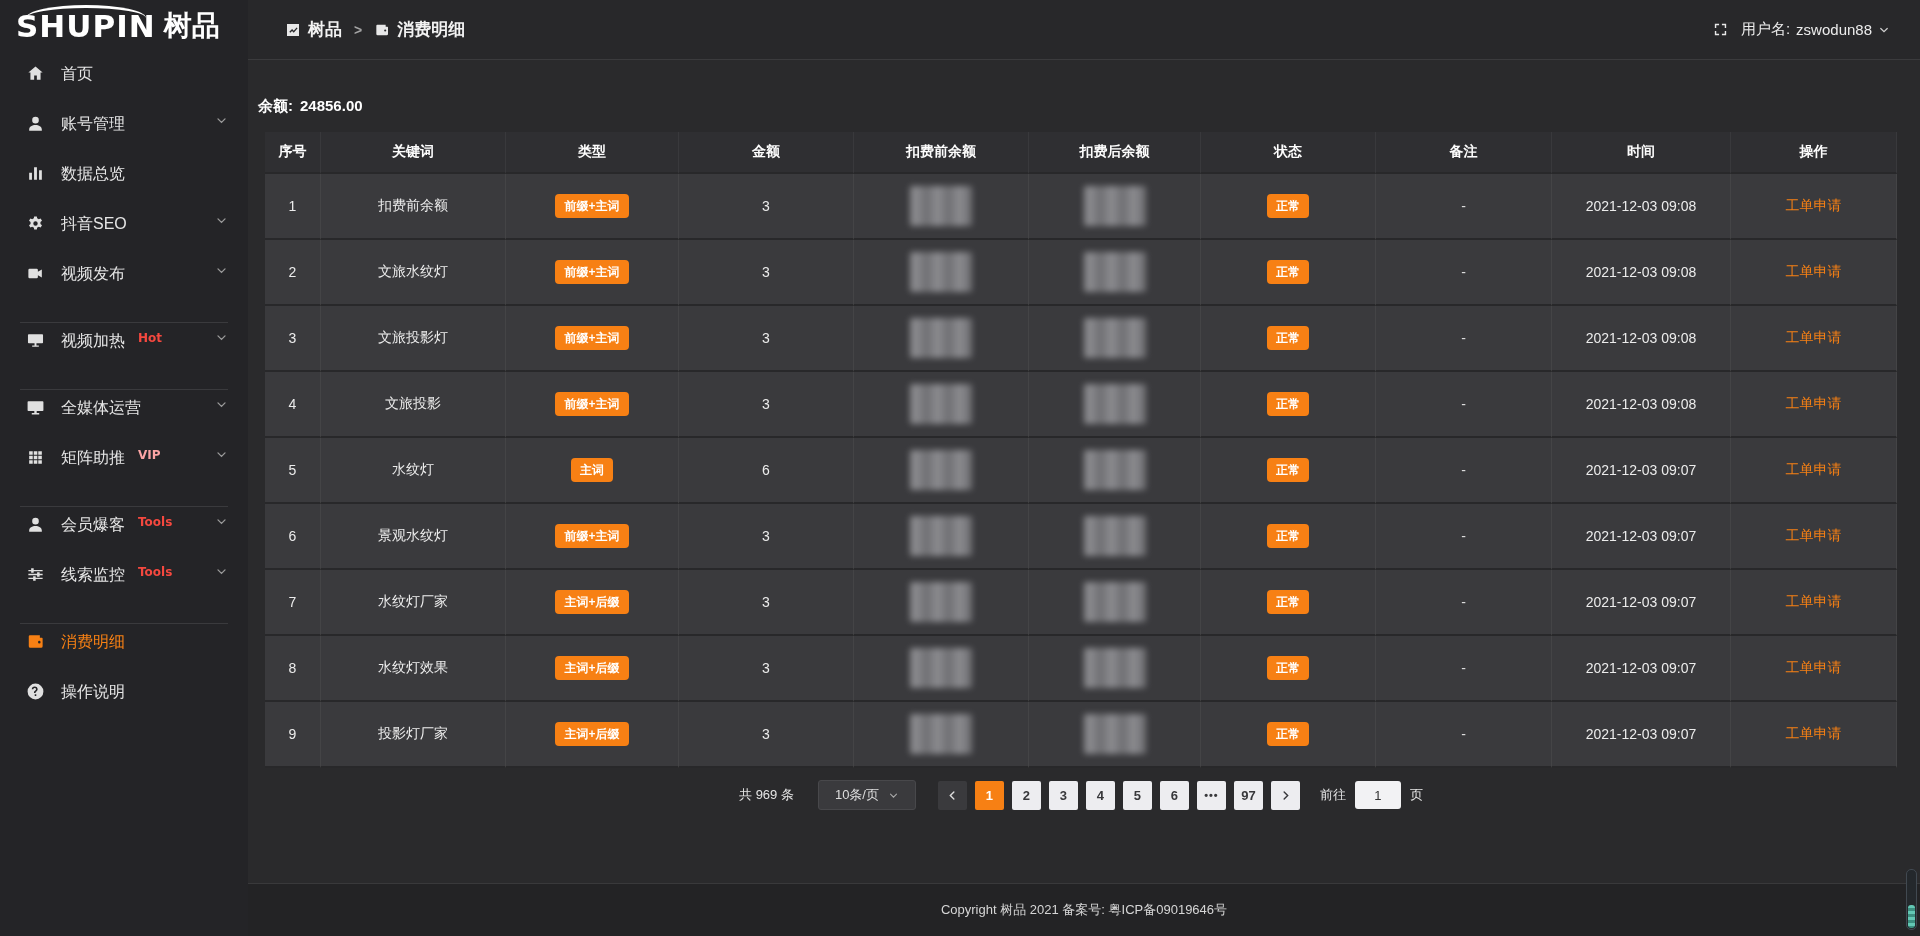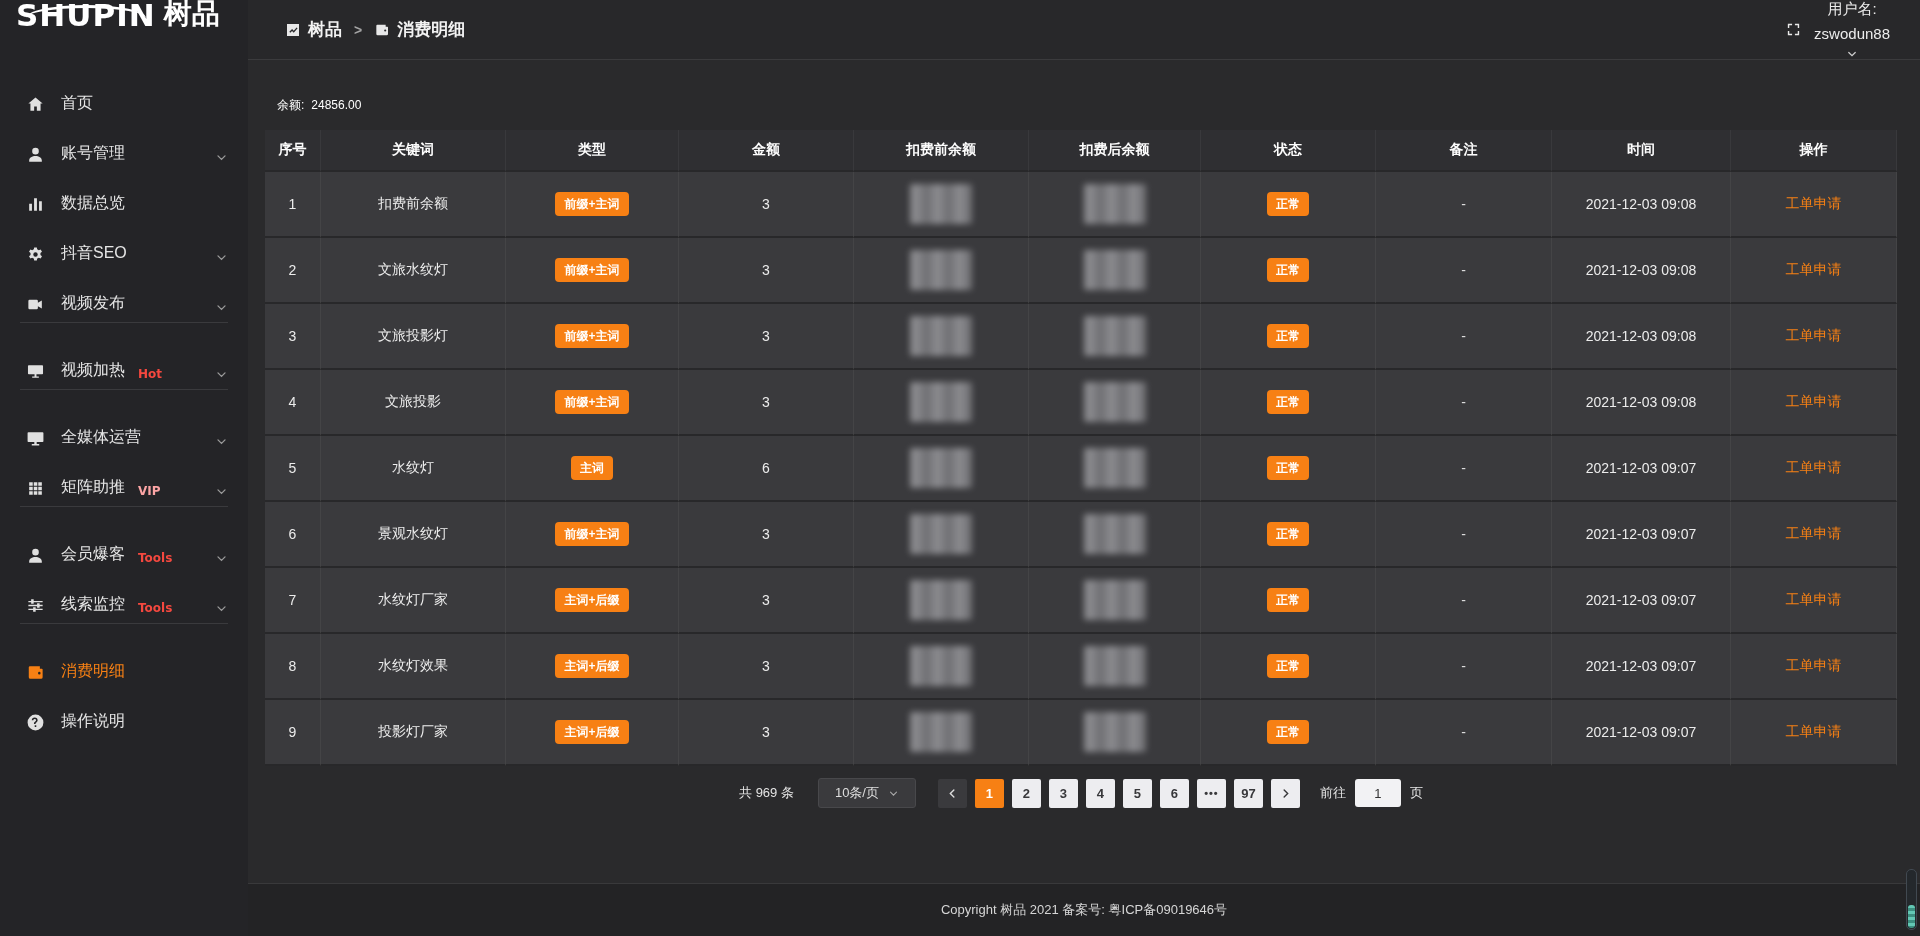--- a/index.html
+++ b/index.html
@@ -3,28 +3,28 @@
 <meta charset="utf-8">
 <style>
   * { box-sizing: border-box; margin: 0; padding: 0; }
   html,body { width:1920px; height:936px; }
   body {
     background:#2a2a2c; color:#e8e8e8; overflow:hidden; position:relative;
     font-family:"Liberation Sans", sans-serif;
   }
   
   .sidebar { position:absolute; left:0; top:0; width:248px; height:936px; background:#242427; z-index:2; }
-  .logo { height:60px; display:flex; align-items:flex-start; padding:0 0 8px 16px; position:relative; }
+  .logo { height:60px; display:flex; align-items:center; padding:0 0 8px 16px; position:relative; }
   .logo-arc { position:absolute; top:5px; left:26px; width:120px; height:26px;
               border-top:3px solid #fff; border-radius:50%; }
   .logo-en { font-size:31px; font-weight:bold; color:#fff; letter-spacing:1px;
              font-family:"DejaVu Sans", sans-serif; line-height:1; }
   .logo-cn { font-size:28px; font-weight:bold; color:#fff; margin-left:8px; line-height:1; }
   .menu { padding-top:4px; }
-  .side-item { height:50px; display:flex; align-items:flex-end; padding:0 20px 0 26px;
+  .side-item { height:50px; display:flex; align-items:flex-start; padding:0 20px 0 26px;
                cursor:pointer; position:relative; }
   .side-icon { width:19px; height:19px; color:#e0e0e0; margin-right:16px; flex:none; display:flex; }
   .side-icon svg { width:100%; height:100%; }
   .side-label { font-size:16px; color:#e6e6e6; white-space:nowrap; }
   .side-badge { font-weight:bold; font-size:12px; margin-left:13px;
                 font-family:"DejaVu Sans", sans-serif; }
   .side-chev { position:absolute; right:20px; width:13px; height:13px; color:#9b9b9b; display:flex; }
   .side-chev svg { width:100%; height:100%; }
   .side-item.active .side-label { color:#f78014; }
   .side-item.active .side-icon { color:#f78014; }
@@ -34,26 +34,26 @@
             border-bottom:1px solid #3b3b3d; display:flex; align-items:center;
             padding:0 30px 0 37px; background:#28282a; }
   .crumbs { display:flex; align-items:center; gap:12px; }
   .crumb { display:flex; align-items:center; gap:7px; font-size:17px; font-weight:bold; color:#f2f2f2; cursor:pointer; }
   .crumb-icon { width:16px; height:16px; color:#e8e8e8; display:flex; }
   .crumb-icon svg { width:100%; height:100%; }
   .crumb-sep { color:#a5a5a5; font-size:14px; font-weight:bold; }
   .user-area { margin-left:auto; display:flex; align-items:center; gap:12px; font-size:15px; color:#ececec; }
   .fs-icon { width:17px; height:17px; color:#e8e8e8; cursor:pointer; display:flex; }
   .fs-icon svg { width:100%; height:100%; }
-  .user-name-wrap { display:flex; align-items:center; gap:6px; cursor:pointer;flex-direction:column; }
+  .user-name-wrap { display:flex; align-items:center; gap:6px; cursor:pointer; }
   .user-chev { width:12px; height:12px; color:#cfcfcf; display:flex; }
   .user-chev svg { width:100%; height:100%; }
   
   .content { position:absolute; left:248px; top:61px; right:0; bottom:53px; }
-  .balance { margin:36px 0 16px 29px; font-size:12px; font-weight:normal; color:#fff; }
+  .balance { margin:36px 0 16px 10px; font-size:15px; font-weight:bold; color:#fff; }
   .balance-label { margin-right:7px; }
   table.data { border-collapse:separate; border-spacing:0; margin-left:17px;
                width:1632px; table-layout:fixed; }
   table.data th { height:42px; background:#2f2f32; font-size:14px; font-weight:bold; color:#fdfdfd;
        text-align:center; border-right:1px solid rgba(255,255,255,.05); border-bottom:2px solid #28282a; }
   table.data td { height:66px; background:#3a3a3d; text-align:center; font-size:14px; color:#ececec;
        border-right:1px solid rgba(255,255,255,.05); border-bottom:2px solid #28282a; }
   .badge { display:inline-block; background:#f78014; color:#fff; font-size:12px; font-weight:bold;
            padding:6px 9px; border-radius:4px; line-height:1; }
   .blur-block { display:inline-block; width:62px; height:40px; border-radius:2px; vertical-align:middle;

